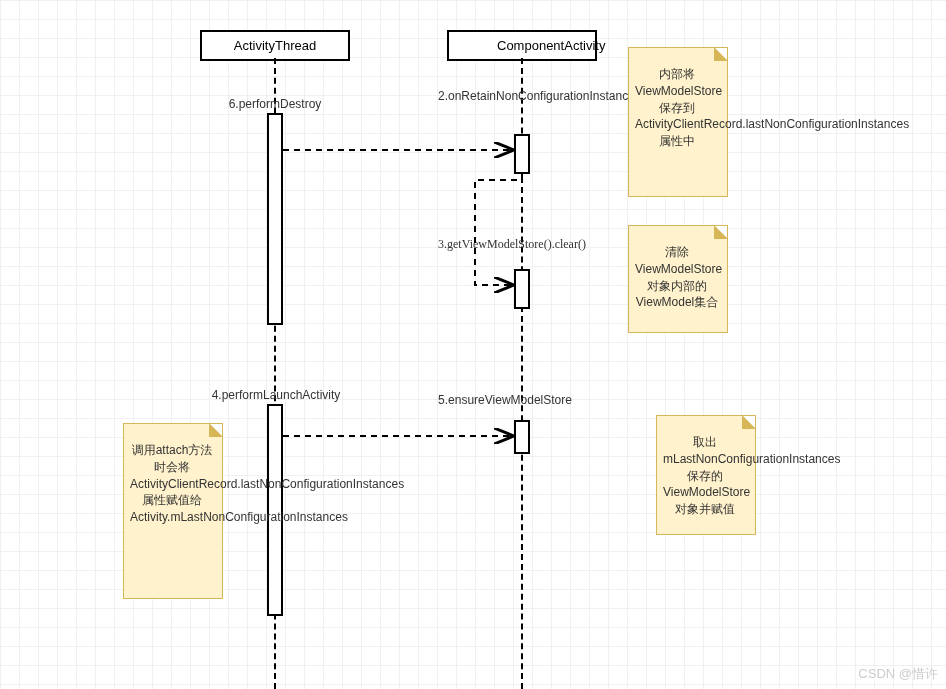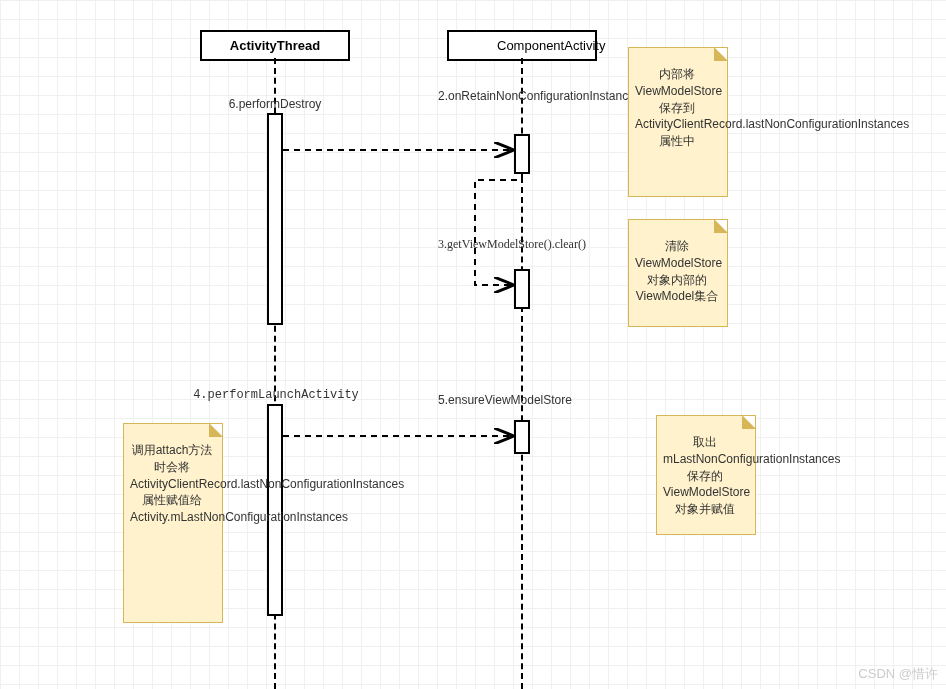--- a/index.html
+++ b/index.html
@@ -92,49 +92,49 @@
     position: absolute;
     inset: 0;
     pointer-events: none;
   }
 </style>
 </head>
 <body>
 
 <div class="grid"></div>
 
-<div class="participant" style="left:200px;font-weight:bold;">
+<div class="participant" style="left:200px;">
   <span>ActivityThread</span>
 </div>
 <div class="participant" style="left:447px;padding-left:48px;">
   <span>ComponentActivity</span>
 </div>
 
 <div class="lifeline" style="left:274px;"></div>
 <div class="lifeline" style="left:521px;"></div>
 
 <div class="activation" style="left:267px; top:113px; height:212px;"></div>
 <div class="activation" style="left:514px; top:134px; height:40px;"></div>
 <div class="activation" style="left:514px; top:269px; height:40px;"></div>
 <div class="activation" style="left:267px; top:404px; height:212px;"></div>
 <div class="activation" style="left:514px; top:420px; height:34px;"></div>
 
 <div class="msg-label" style="left:200px; top:97px; width:150px;">6.performDestroy</div>
 <div class="msg-label" style="left:438px; top:89px; width:175px;">2.onRetainNonConfigurationInstance</div>
 <div class="msg-label" style="left:412px; top:237px; width:200px;font-family:Liberation Serif, serif;">3.getViewModelStore().clear()</div>
-<div class="msg-label" style="left:186px; top:388px; width:180px;font-family:Liberation Mono, monospace;">4.performLaunchActivity</div>
+<div class="msg-label" style="left:186px; top:388px; width:180px;">4.performLaunchActivity</div>
 <div class="msg-label" style="left:420px; top:393px; width:170px;">5.ensureViewModelStore</div>
 
 <div class="note" style="left:628px; top:47px; height:150px;">
   <span>内部将ViewModelStore保存到ActivityClientRecord.lastNonConfigurationInstances属性中</span>
 </div>
-<div class="note" style="left:628px; top:219px; height:108px;">
+<div class="note" style="left:628px; top:225px; height:108px;">
   <span>清除ViewModelStore对象内部的ViewModel集合</span>
 </div>
-<div class="note" style="left:123px; top:423px; height:200px;">
+<div class="note" style="left:123px; top:423px; height:176px;">
   <span>调用attach方法时会将ActivityClientRecord.lastNonConfigurationInstances属性赋值给Activity.mLastNonConfigurationInstances</span>
 </div>
 <div class="note" style="left:628px; top:415px; height:120px;margin-left:28px;">
   <span>取出mLastNonConfigurationInstances保存的ViewModelStore对象并赋值</span>
 </div>
 
 <svg class="arrows" width="946" height="689">
   <defs>
     <marker id="arrowhead" markerWidth="10" markerHeight="8" refX="9" refY="4" orient="auto">
       <path d="M0,0 L10,4 L0,8" fill="none" stroke="#000" stroke-width="1.5"></path>

